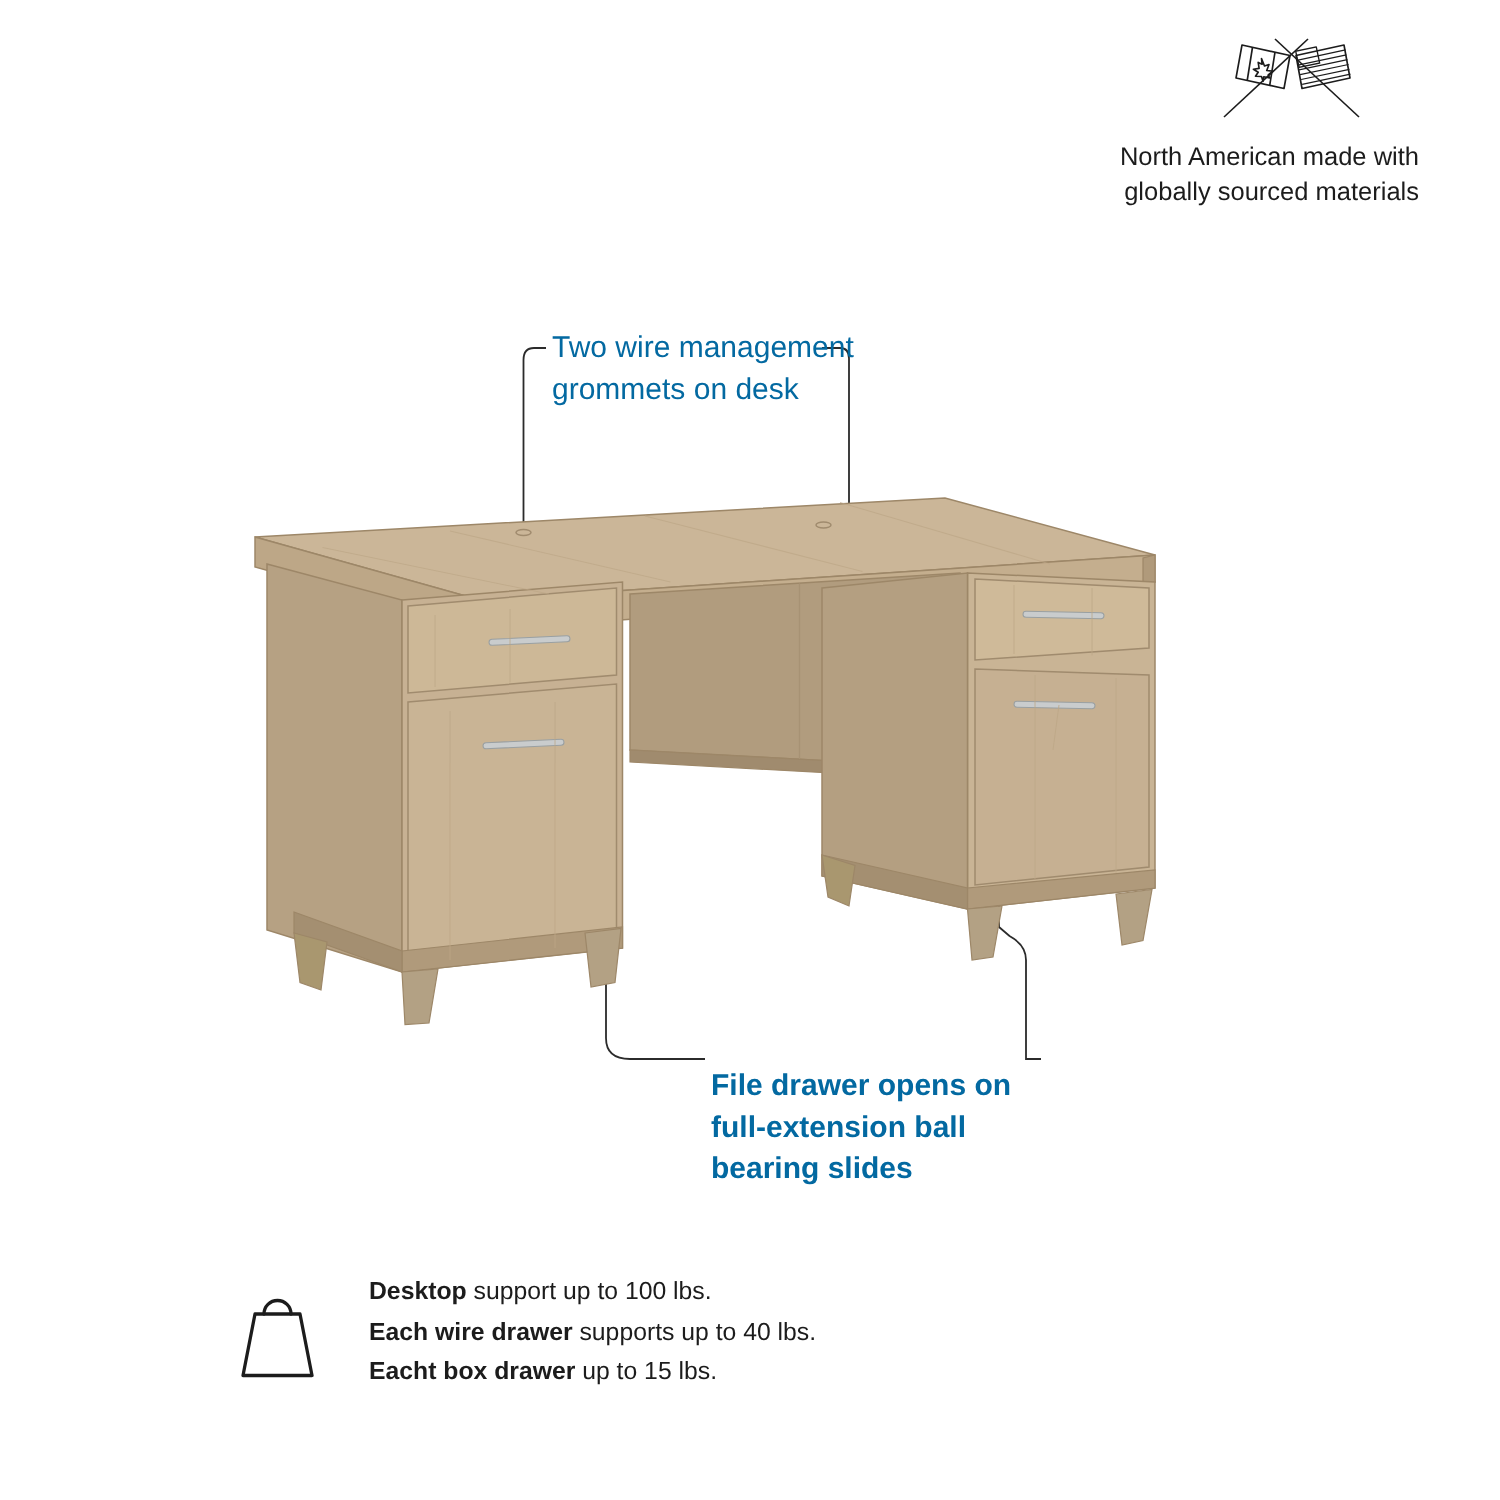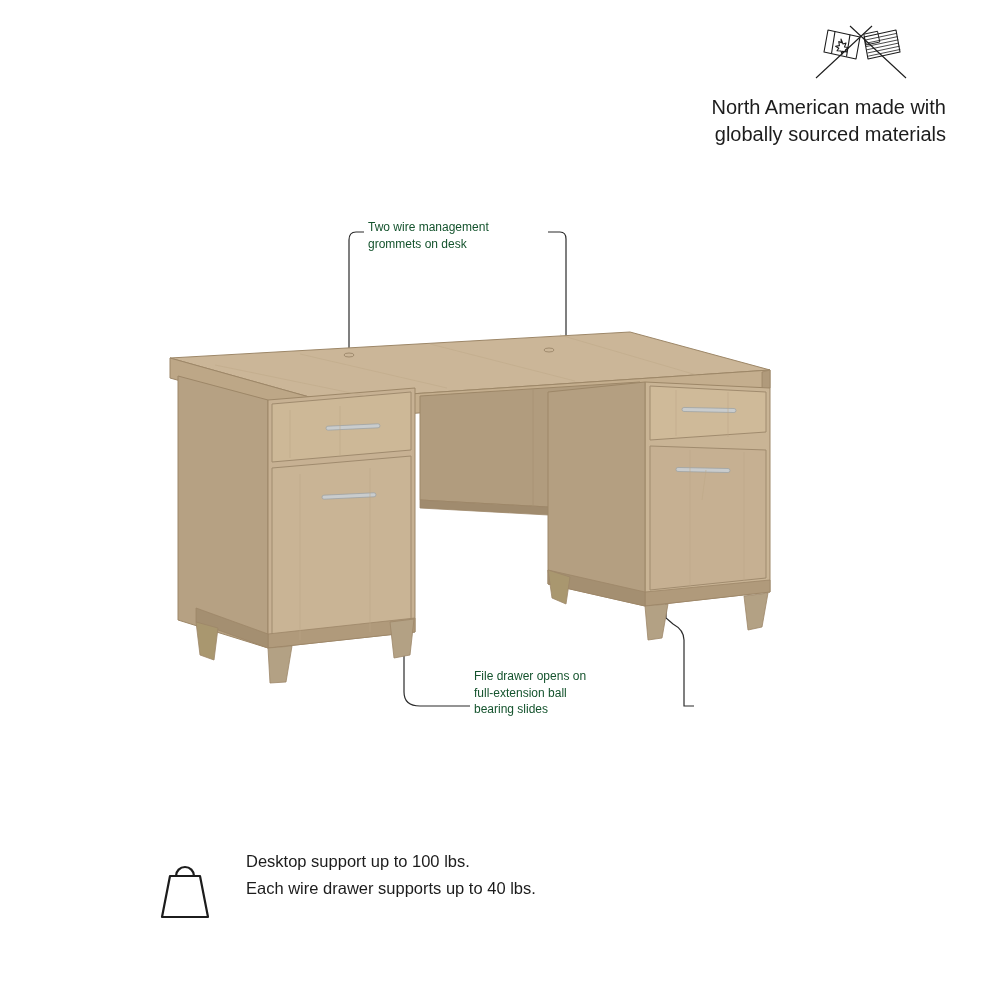--- a/index.html
+++ b/index.html
@@ -24,44 +24,45 @@
     width: 270px;
     text-align: right;
   }
   #origin-icon {
     display: block;
     margin-left: auto;
     margin-right: 24px;
   }
   #origin-text {
     margin-top: 12px;
-    font-size: 20px;
+    font-size: 17px;
     line-height: 1.35;
     color: #1c1c1c;
     white-space: pre-line;
     text-align: right;
   }
 
   
   .callout {
     position: absolute;
-    font-size: 12px;
+    font-size: 20px;
     line-height: 1.38;
-    color: #14532d;
+    color: #0369a1;
     white-space: pre-line;
   }
   #callout-grommets {
     left: 368px;
     top: 219px;
     width: 210px;
   }
   #callout-filedrawer {
     left: 474px;
-    top: 668px;
+    top: 711px;
     width: 220px;
+    font-weight: bold;
   }
 
   
   #illustration {
     position: absolute;
     left: 0;
     top: 0;
     width: 1000px;
     height: 1000px;
     pointer-events: none;
@@ -84,21 +85,21 @@
   #weight-lines {
     font-size: 16.5px;
     line-height: 1.62;
     color: #1c1c1c;
     padding-top: 2px;
   }
   #weight-lines .line {
     white-space: nowrap;
   }
   #weight-lines b {
-    font-weight: normal;
+    font-weight: bold;
   }
 </style>
 </head>
 <body>
 
 <svg id="illustration" viewBox="0 0 1000 1000" aria-hidden="true">
 
   <g fill="none" stroke="#2b2b2b" stroke-width="1.2">
     <path d="M364 232 L356 232 Q349 232 349 240 L349 354"></path>
     <path d="M548 232 L560 232 Q566 232 566 239 L566 340 L552 349"></path>
@@ -224,14 +225,17 @@
       </g>
     </svg>
   </div>
   <div id="weight-lines">
     <div class="line">
       <b>Desktop</b><span> support up to 100 lbs.</span>
     </div>
     <div class="line">
       <b>Each wire drawer</b><span> supports up to 40 lbs.</span>
     </div>
+    <div class="line">
+      <b>Eacht box drawer</b><span> up to 15 lbs.</span>
+    </div>
   </div>
 </div>
 
 </body></html>

